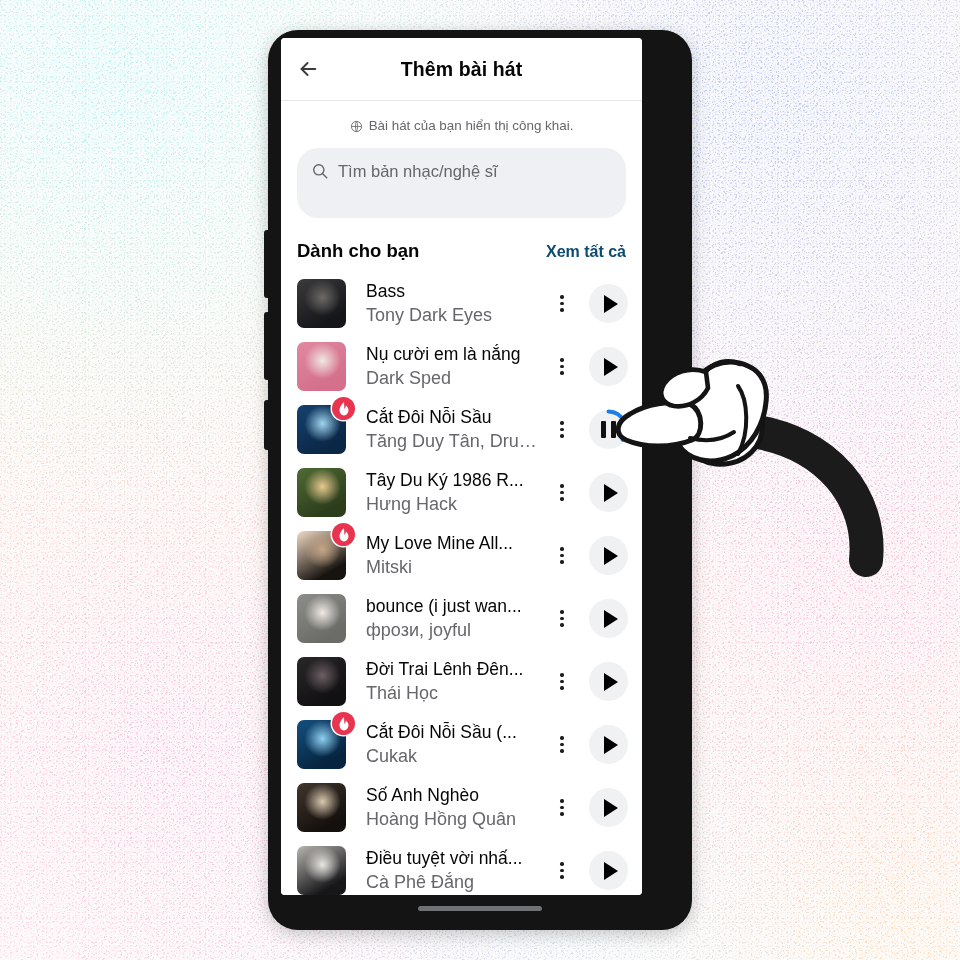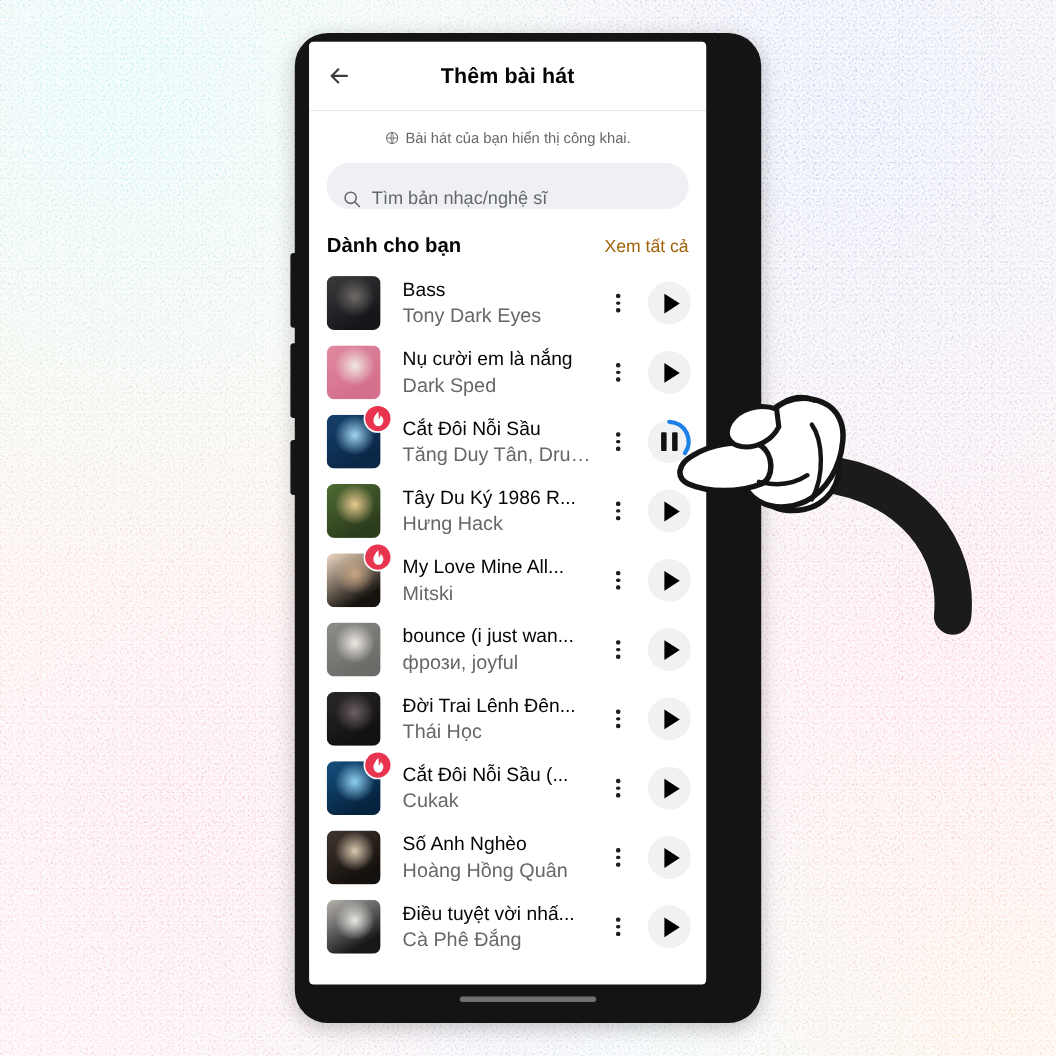--- a/index.html
+++ b/index.html
@@ -114,43 +114,43 @@
     font-size: 19.5px;
     font-weight: bold;
     color: #050505;
     letter-spacing: .1px;
     pointer-events: none;
   }
 
   
   #privacy-row {
     display: flex;
-    align-items: center;
+    align-items: flex-end;
     justify-content: center;
     gap: 6px;
     padding: 17px 0 13px;
     background: #fff;
   }
   #privacy-text {
     font-size: 13.4px;
     color: #65676b;
   }
 
   
   #search-wrap {
     padding: 2px 16px 0;
     background: #fff;
   }
   #search-box {
     height: 42px;
     background: #eef0f3;
     border-radius: 21px;
     display: flex;
-    align-items: flex-end;
-    padding: 0 14px;
+    align-items: flex-start;
+    padding: 14px 14px;
     gap: 9px;
   }
   #search-placeholder {
     font-size: 16.5px;
     color: #65676b;
   }
 
   
   #section-row {
     display: flex;
@@ -159,21 +159,22 @@
     padding: 22px 16px 10px;
     background: #fff;
   }
   #section-title {
     font-size: 18.5px;
     font-weight: bold;
     color: #050505;
   }
   #see-all {
     font-size: 16px;
-    color: #a16207;
+    color: #0c4a6e;
+    font-weight: bold;
   }
 
   
   #song-list {
     background: #fff;
   }
   .song-row {
     display: flex;
     align-items: center;
     height: 63px;

